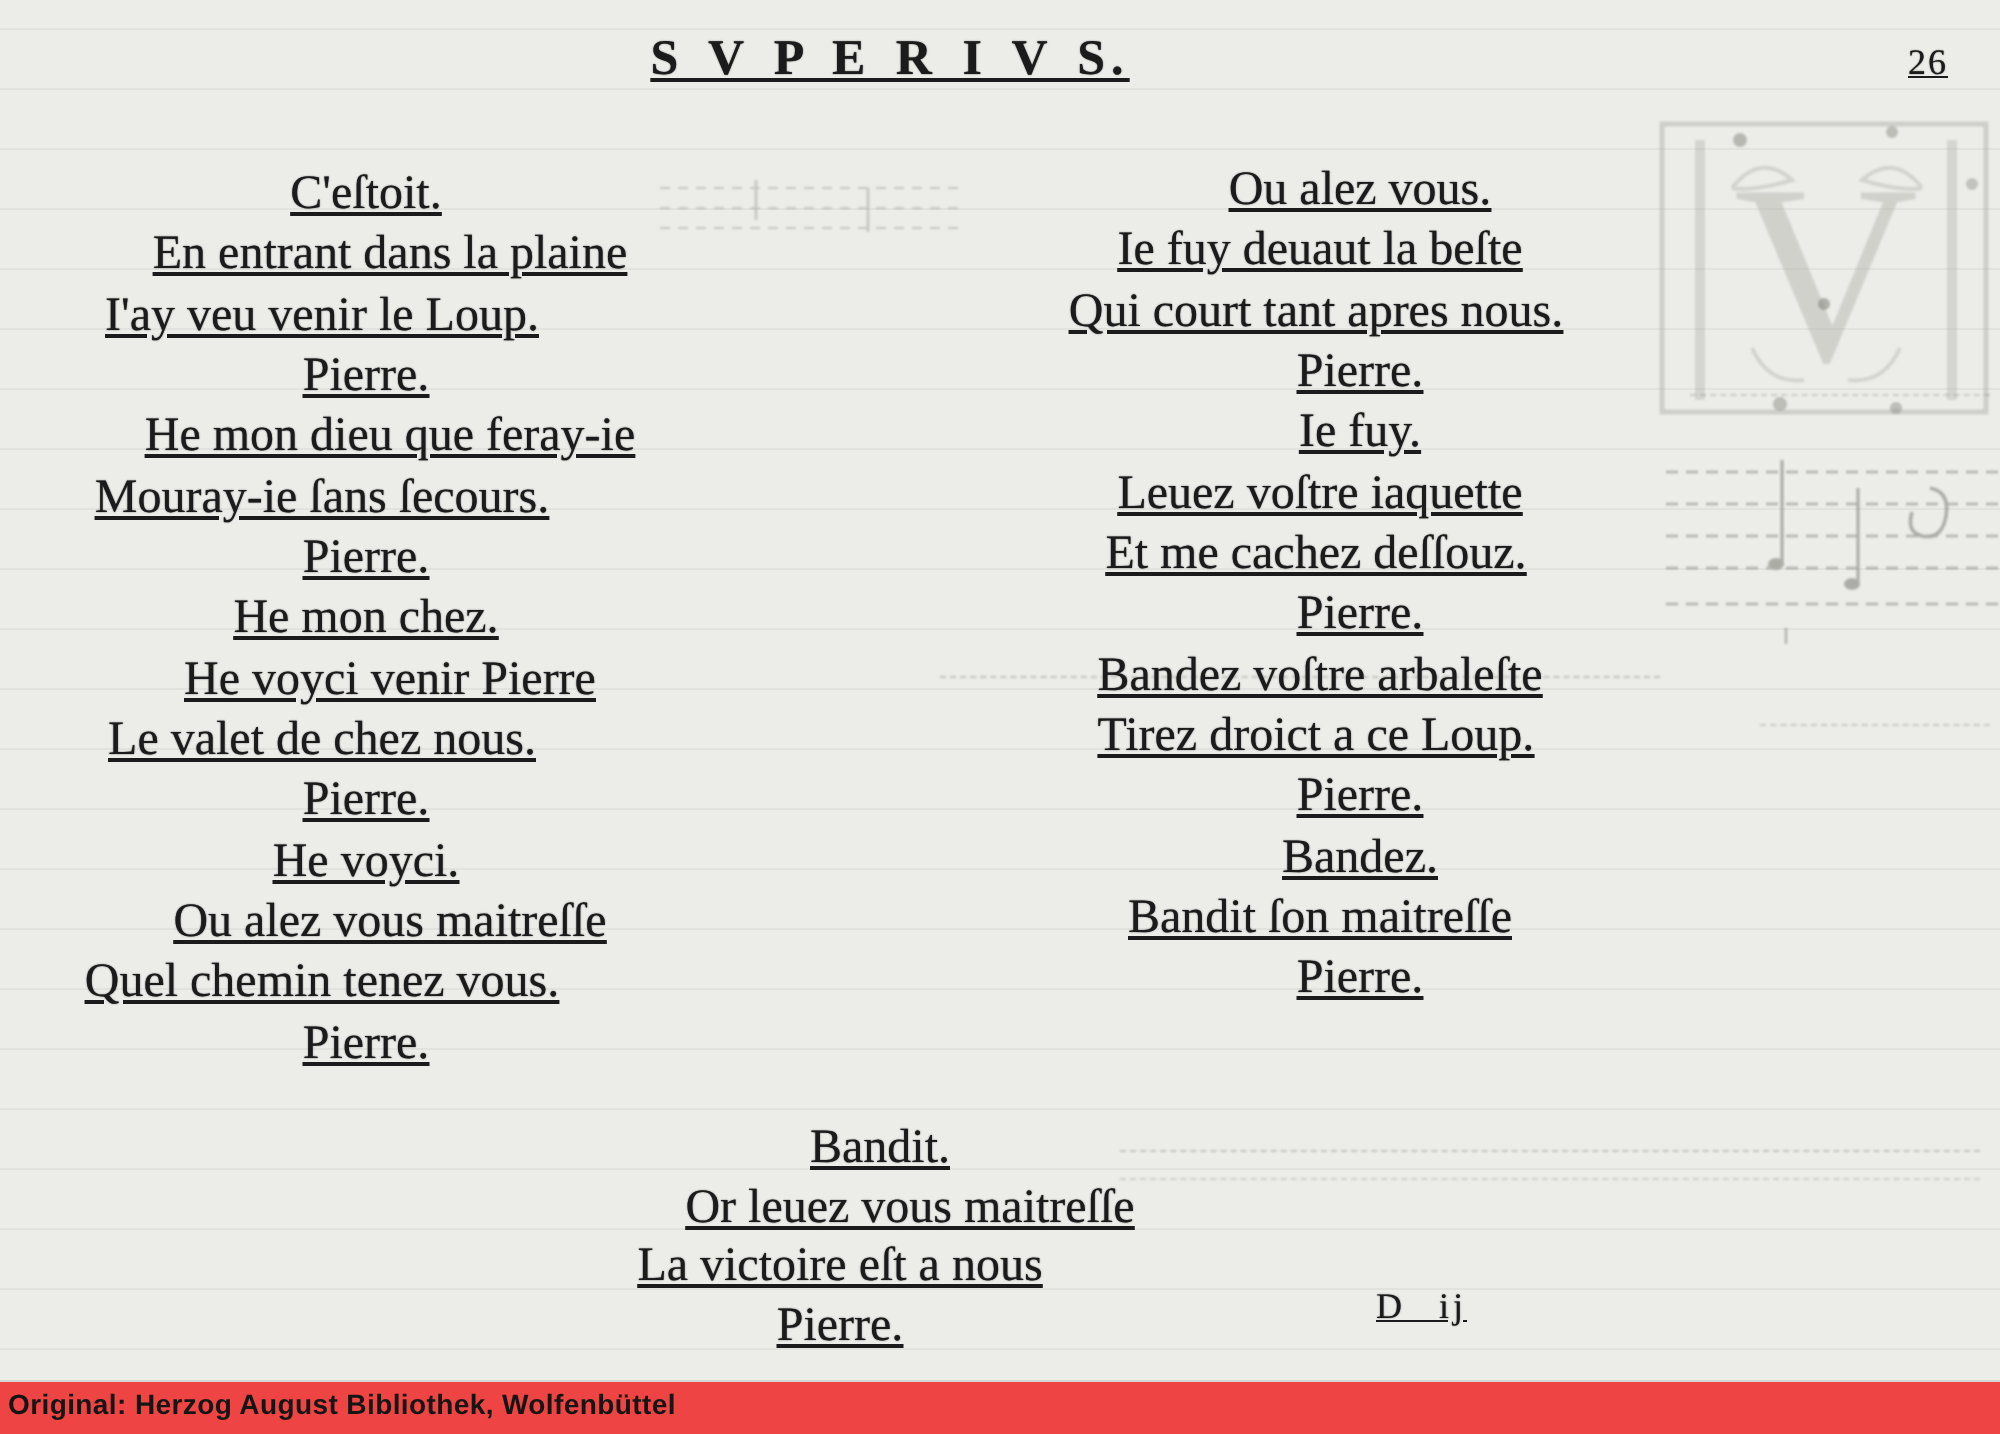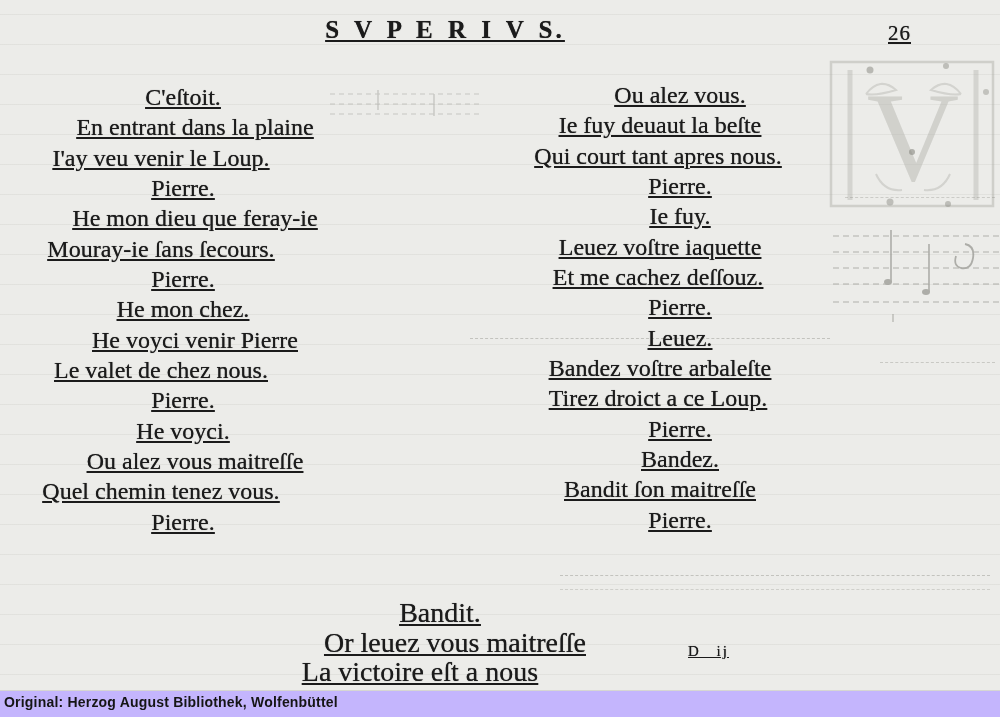--- a/index.html
+++ b/index.html
@@ -14,51 +14,51 @@
     background:repeating-linear-gradient(to bottom,
       rgba(110,110,100,0.08) 0 1px, transparent 1px 30px);
     background-position:0 14px;
     filter:blur(0.3px);
   }
   .ink{text-shadow:0 0 0.7px rgba(25,25,25,0.85);text-decoration:underline;}
   .title{
     position:absolute;left:300px;top:16px;width:290px;text-align:center;
     font-size:25px;letter-spacing:3px;word-spacing:3px;font-weight:600;
   }
-  .pagenum{position:absolute;left:888px;top:21px;font-size:21px;letter-spacing:1px;}
+  .pagenum{position:absolute;left:954px;top:21px;font-size:18px;letter-spacing:1px;}
   .col{position:absolute;font-size:24px;line-height:30.35px;white-space:nowrap;}
   .col .line{text-align:center;}
   .col.leftcol{left:8px;top:82px;width:350px;}
   .col.rightcol{left:486px;top:80px;width:348px;}
   .col.leftcol .c0{transform:translateX(0);}
   .col.leftcol .c1{transform:translateX(12px);}
   .col.leftcol .c2{transform:translateX(-22px);}
   .col.rightcol .c0{transform:translateX(20px);text-align:center;}
   .col.rightcol .c1{transform:translateX(0);}
   .col.rightcol .c2{transform:translateX(-2px);}
-  .finale{position:absolute;left:250px;top:560px;width:390px;font-size:28px;line-height:29.6px;white-space:nowrap;margin-top:38px;}
+  .finale{position:absolute;left:250px;top:560px;width:390px;font-size:24px;line-height:29.6px;white-space:nowrap;}
   .finale .line{text-align:center;}
   .finale .line:nth-child(1){transform:translateX(-5px);}
   .finale .line:nth-child(2){transform:translateX(10px);}
   .finale .line:nth-child(3){transform:translateX(-25px);}
   .finale .line:nth-child(4){transform:translateX(-25px);}
-  .signature{position:absolute;left:688px;top:643px;font-size:15px;letter-spacing:2px;word-spacing:10px;}
+  .signature{position:absolute;left:688px;top:643px;font-size:18px;letter-spacing:2px;word-spacing:10px;}
   .woodcut{position:absolute;left:826px;top:54px;width:174px;height:162px;filter:blur(0.6px);opacity:0.8;}
   .staff{position:absolute;pointer-events:none;filter:blur(0.4px);}
   .staff.topmid{left:330px;top:88px;width:150px;height:34px;opacity:0.40;}
   .staff.rightmargin{left:833px;top:226px;width:167px;height:96px;opacity:0.60;}
   .faintline{position:absolute;pointer-events:none;border-top:1px dashed rgba(120,120,112,0.35);filter:blur(0.5px);}
   .fl-a{left:470px;top:338px;width:360px;}
   .fl-b{left:560px;top:575px;width:430px;}
   .fl-c{left:560px;top:589px;width:430px;border-top-color:rgba(120,120,112,0.25);}
   .fl-d{left:845px;top:197px;width:150px;border-top-color:rgba(120,120,112,0.28);}
   .fl-e{left:880px;top:362px;width:115px;border-top-color:rgba(120,120,112,0.30);}
   .caption{
     position:absolute;left:0;right:0;bottom:0;height:27px;box-sizing:border-box;
-    background:#c4b5fd;border-top:1px solid #d6d6d2;
+    background:#ef4444;border-top:1px solid #d6d6d2;
     font-family:"Liberation Sans","DejaVu Sans",sans-serif;font-weight:bold;
     font-size:14px;color:#151515;padding:3px 0 0 4px;letter-spacing:0.2px;
   }
 </style>
 </head>
 <body>
 
 <div class="stage">
 
   <div class="ruling"></div>
@@ -133,21 +133,20 @@
 
   <div class="col rightcol ink">
     <div class="line c0">Ou alez vous.</div>
     <div class="line c1">Ie fuy deuaut la beſte</div>
     <div class="line c2">Qui court tant apres nous.</div>
     <div class="line c0">Pierre.</div>
     <div class="line c0">Ie fuy.</div>
     <div class="line c1">Leuez voſtre iaquette</div>
     <div class="line c2">Et me cachez deſſouz.</div>
     <div class="line c0">Pierre.</div>
-    <div class="line c0">Leuez.</div>
     <div class="line c1">Bandez voſtre arbaleſte</div>
     <div class="line c2">Tirez droict a ce Loup.</div>
     <div class="line c0">Pierre.</div>
     <div class="line c0">Bandez.</div>
     <div class="line c1">Bandit ſon maitreſſe</div>
     <div class="line c0">Pierre.</div>
   </div>
 
   <div class="finale ink">
     <div class="line">Bandit.</div>

